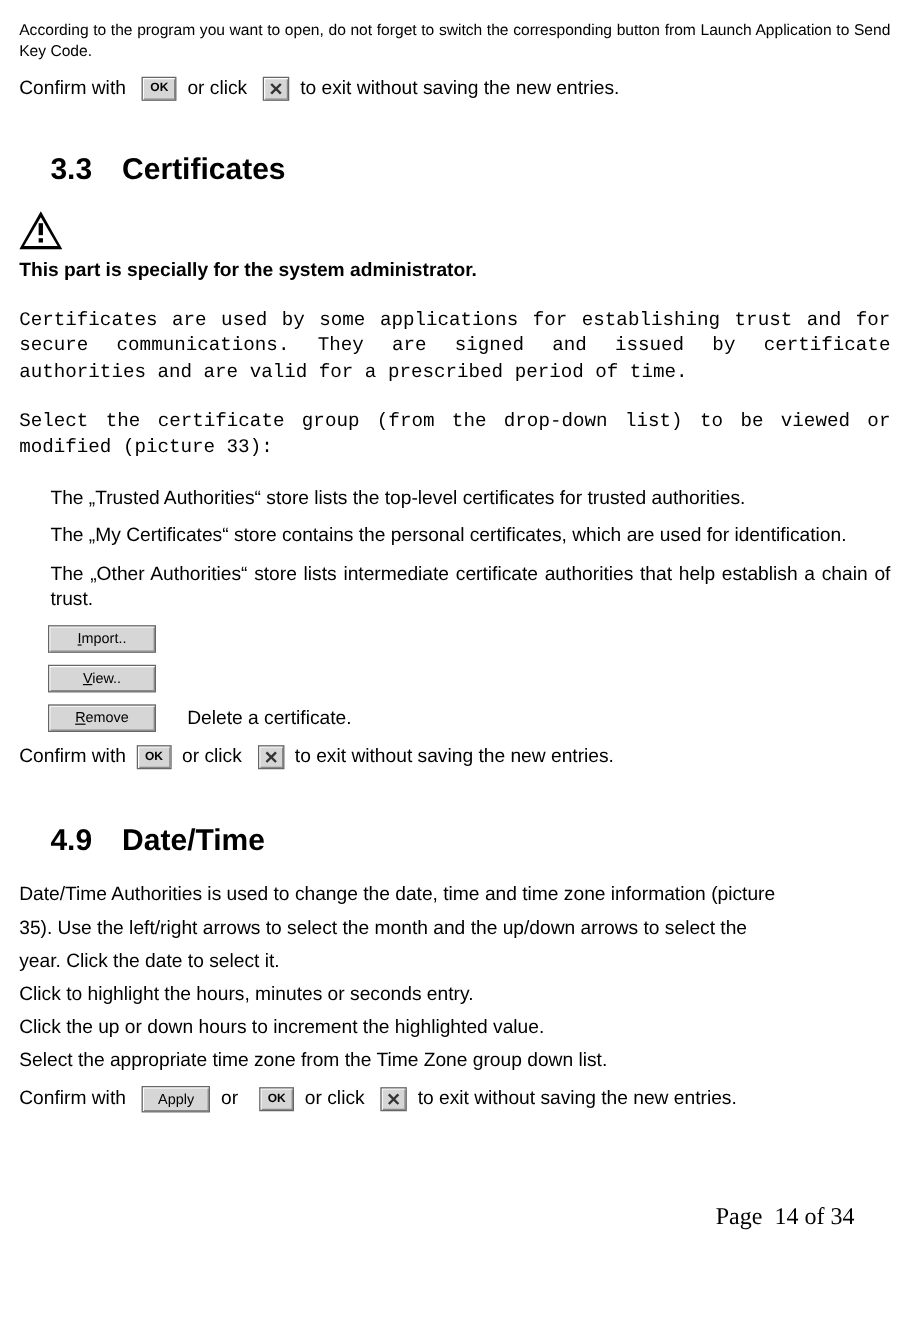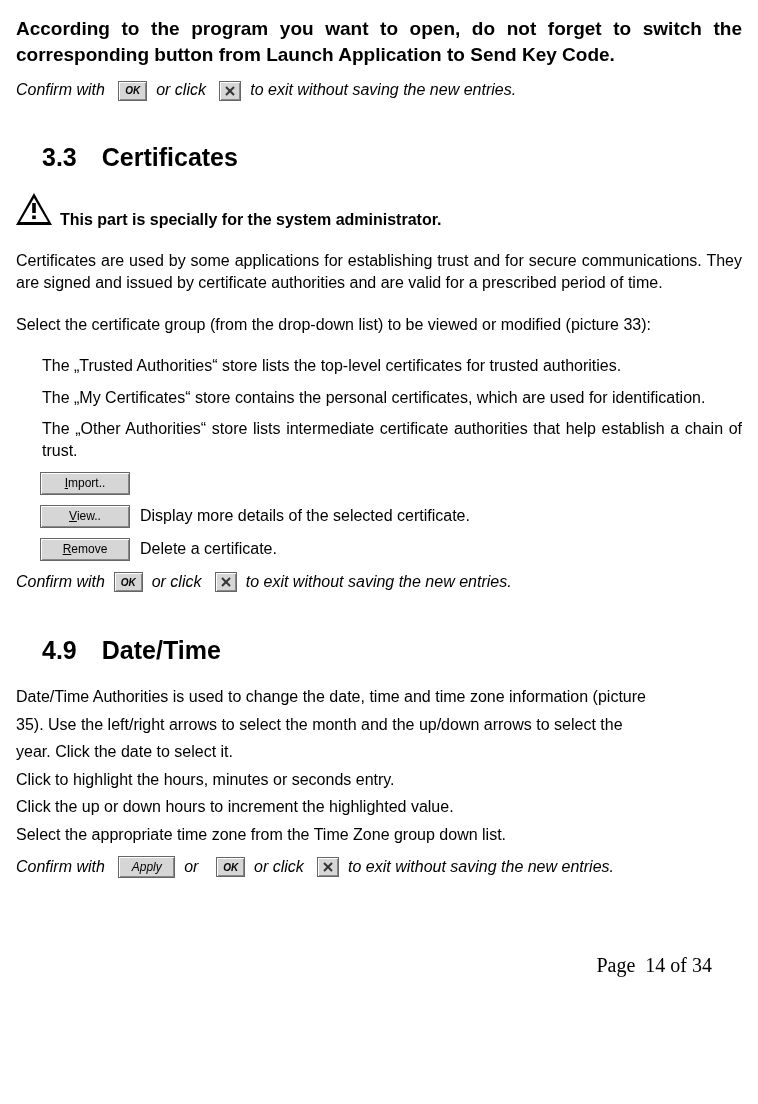--- a/index.html
+++ b/index.html
@@ -6,28 +6,29 @@
       font-family: Arial, Helvetica, sans-serif;
       margin: 0;
       padding: 14px 16px 20px 16px;
       width: 758px;
       box-sizing: border-box;
       font-size: 16px;
       color: #000;
       line-height: 1.35;
     }
     .bold-intro {
-      font-weight: bold;
+      font-weight: normal;
       text-align: justify;
       margin: 2px 0 12px 0;
-      font-size: 19px;
+      font-size: 13px;
     }
     .para {
       margin: 20px 0;
       text-align: justify;
+      font-family: Liberation Mono, monospace;
     }
     .para-line {
        text-align: justify;
        margin: 6px 0;
     }
     .heading {
       font-weight: bold;
       font-size: 25px;
       margin: 42px 0 18px 26px;
     }
@@ -76,42 +77,42 @@
     .wide-btn {
       min-width: 88px;
       height: 21px;
       font-size: 12px;
       font-family: Verdana, Geneva, sans-serif;
     }
     .wide-btn .ul { text-decoration: underline; }
     .btn-row {
       margin: 10px 0 10px 24px;
       display: flex;
-      align-items: flex-start;
-      gap: 10px;
+      align-items: flex-end;
+      gap: 26px;
     }
     .btn-desc {
       font-size: 16px;
     }
     .page-footer {
       text-align: right;
       margin-top: 74px;
       font-size: 20px;
       font-family: "Times New Roman", Times, serif;
       padding-right: 30px;
     }
     .confirm-line {
        margin: 10px 0;
-       font-style: italic;
     }
     .admin-row{
       margin-top:6px;
       margin-bottom:14px;
       display:flex;
-      align-items:flex-end;
+      align-items:flex-start;
+      flex-direction:column;
     }
     .apply-btn{
       min-width:55px;
       height:20px;
       font-size:12px;
       font-family: Verdana, Geneva, sans-serif;
     }
   </style>
 </head>
 <body>
@@ -157,21 +158,20 @@
 <div class="btn-row">
   <span class="inline-btn wide-btn">
       <span><span class="ul">I</span><span>mport..</span></span>
     </span>
 </div>
 
 <div class="btn-row">
   <span class="inline-btn wide-btn">
       <span><span class="ul">V</span>iew..</span>
     </span>
-  <span class="btn-desc">Display more details of the selected certificate.</span>
 </div>
 
 <div class="btn-row">
   <span class="inline-btn wide-btn">
       <span><span class="ul">R</span>emove</span>
     </span>
   <span class="btn-desc">Delete a certificate.</span>
 </div>
 
 <div class="confirm-line">

